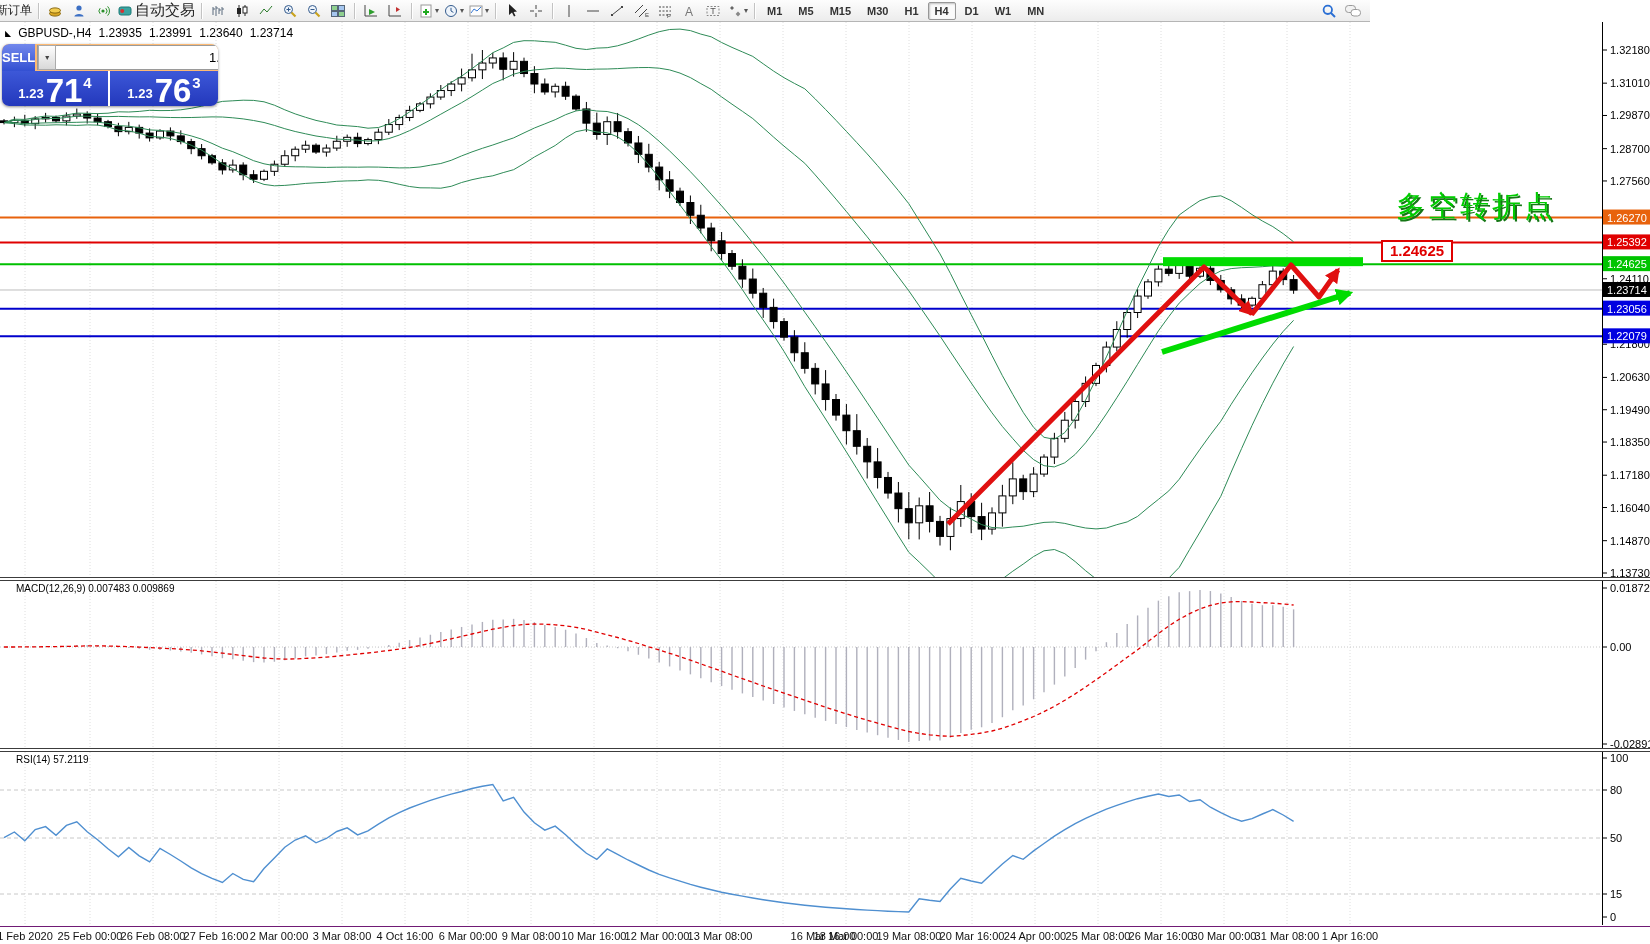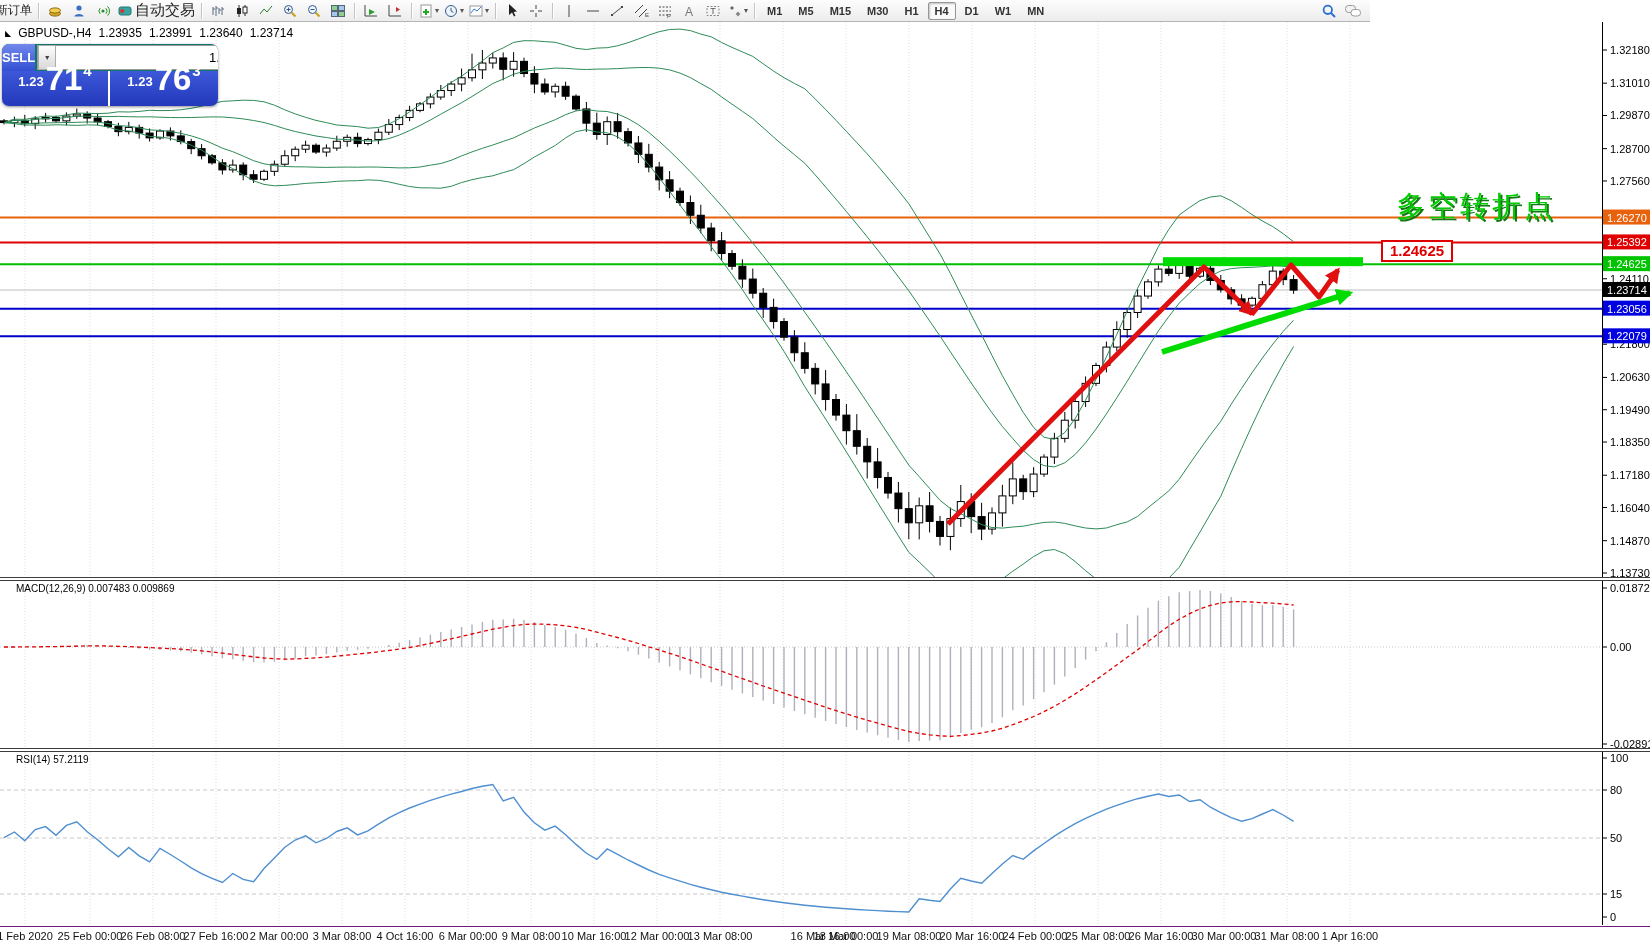--- a/index.html
+++ b/index.html
@@ -21,34 +21,34 @@
   .tbtn svg{display:block;}
   
   .hline1{position:absolute;left:0;width:1650px;height:1px;background:#3c3c3c;}
   #time-axis{position:absolute;top:926px;left:0;width:1650px;height:18px;border-top:1px solid #701a75;background:#fff;}
   .tl{position:absolute;top:3px;transform:translateX(-50%);font-size:11px;color:#111;}
   svg.panel{position:absolute;left:0;}
   
   .quote{position:absolute;top:26px;left:5px;font-size:12px;color:#000;display:flex;gap:7px;align-items:center;}
   .qicon{font-size:8px;}
   
-  .trade-panel{position:absolute;left:2px;top:44px;width:216px;height:62px;background:#0f766e;
+  .trade-panel{position:absolute;left:2px;top:44px;width:216px;height:62px;background:#fdba74;
     border-radius:7px;overflow:hidden;box-shadow:0 1px 3px rgba(0,0,0,.45);}
   .tp-top{display:flex;height:27px;}
   .tp-btn{width:49px;background:linear-gradient(#7288ec,#3350d2);color:#fff;font-size:13px;font-weight:bold;
     display:flex;align-items:center;justify-content:center;}
   .tp-sell{border-radius:7px 0 0 0;}
   .tp-spin{flex:1;background:#fff;border:1px solid #9a9a9a;margin:1px 2px;display:flex;align-items:center;}
   .spin-btn{width:16px;height:100%;background:linear-gradient(#fefefe,#d8d8d8);border:1px solid #ababab;
     font-size:7px;color:#444;display:flex;align-items:center;justify-content:center;}
   .vol{flex:1;border:none;outline:none;text-align:right;font-size:13px;padding-right:5px;min-width:20px;
     font-family:"Liberation Sans",sans-serif;}
   .tp-bottom{display:flex;height:35px;background:#fff;}
   .price-cell{background:linear-gradient(#3d58d8,#2338bc);color:#fff;display:flex;align-items:flex-end;
-    justify-content:center;padding-bottom:13px;}
+    justify-content:center;padding-bottom:1px;}
   .pc-left{width:106px;margin-right:2px;}
   .pc-right{flex:1;}
   .p-small{font-size:13px;font-weight:bold;margin:0 2px 5px 0;line-height:1;}
   .p-big{font-size:33px;font-weight:bold;line-height:0.88;}
   .p-sup{font-size:15px;font-weight:bold;margin:0 0 15px 1px;line-height:1;}
   
   .ind-label{position:absolute;left:16px;font-size:10px;color:#000;}
   
   .zone-text{position:absolute;top:187px;left:1396px;font-size:29px;font-weight:normal;letter-spacing:3px;
     text-shadow:2px 2px 0 #157615;}
@@ -803,21 +803,21 @@
     <span class="tl" style="left: 405px;">4 Oct 16:00</span>
     <span class="tl" style="left: 468px;">6 Mar 00:00</span>
     <span class="tl" style="left: 531px;">9 Mar 08:00</span>
     <span class="tl" style="left: 594px;">10 Mar 16:00</span>
     <span class="tl" style="left: 657px;">12 Mar 00:00</span>
     <span class="tl" style="left: 720px;">13 Mar 08:00</span>
     <span class="tl" style="left: 823px;">16 Mar 16:00</span>
     <span class="tl" style="left: 846px;">18 Mar 00:00</span>
     <span class="tl" style="left: 909px;">19 Mar 08:00</span>
     <span class="tl" style="left: 972px; text-align: right;">20 Mar 16:00</span>
-    <span class="tl" style="left: 1035px;">24 Feb 00:00</span>
+    <span class="tl" style="left: 1035px;">24 Apr 00:00</span>
     <span class="tl" style="left: 1098px;">25 Mar 08:00</span>
     <span class="tl" style="left: 1161px;">26 Mar 16:00</span>
     <span class="tl" style="left: 1224px;">30 Mar 00:00</span>
     <span class="tl" style="left: 1287px;">31 Mar 08:00</span>
     <span class="tl" style="left: 1350px;">1 Apr 16:00</span>
   </div>
 
 <div class="quote">
   <span class="qicon">◣</span>
   <span>GBPUSD-,H4</span>

